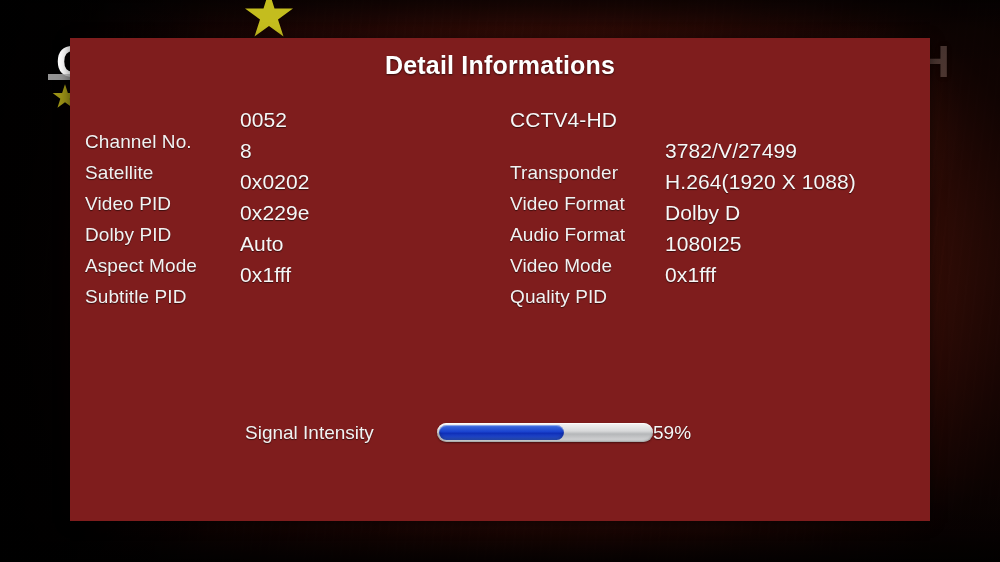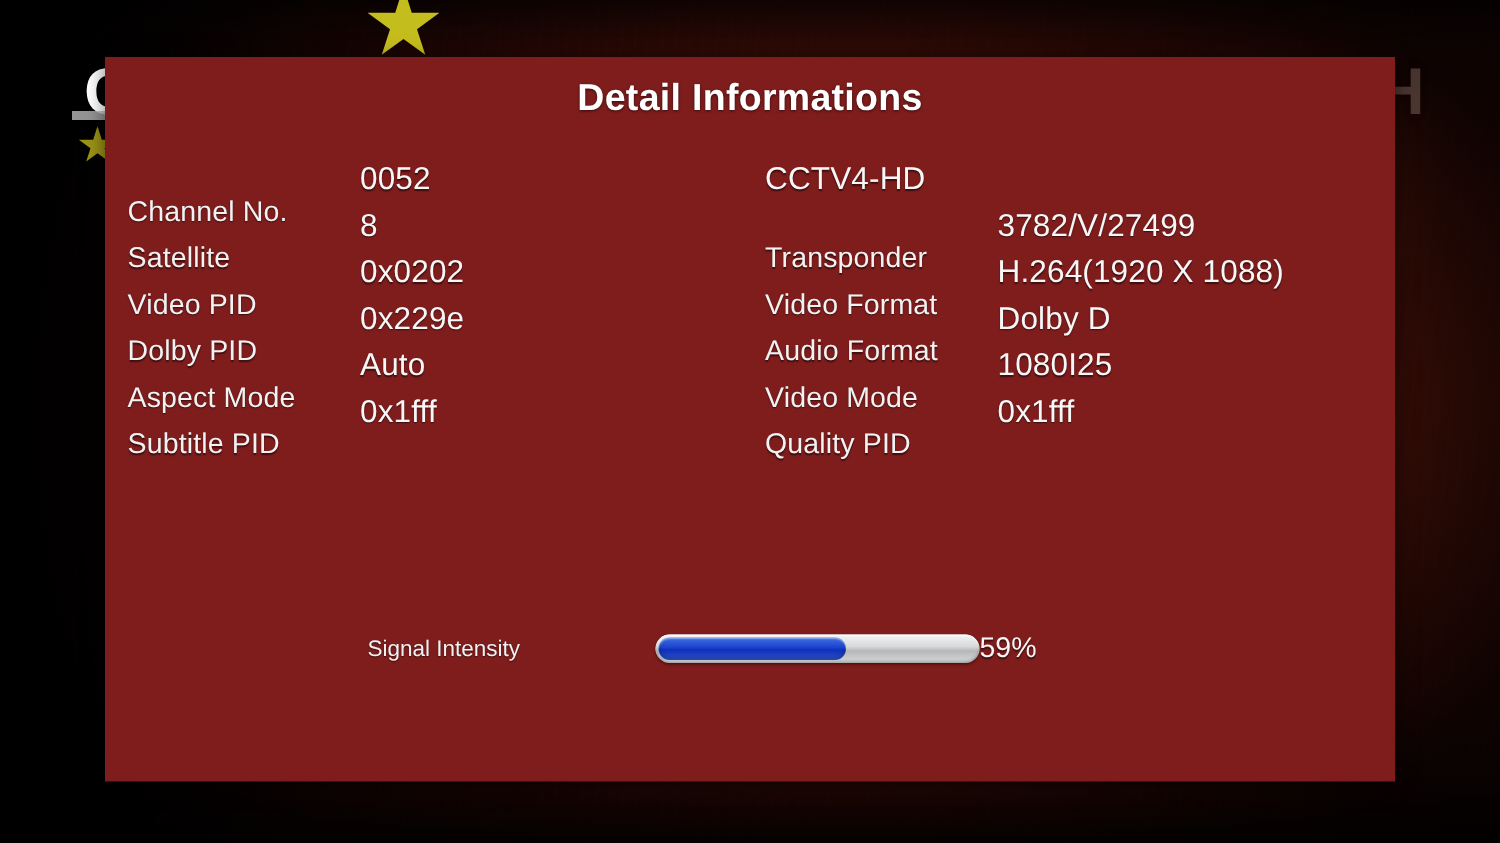--- a/index.html
+++ b/index.html
@@ -185,21 +185,21 @@
     display: flex;
     align-items: center;
     height: 33px;
     margin-bottom: 0px;
   }
   .signal-row.first { margin-bottom: 0px; }
   .signal-label {
     width: 192px;
     margin-left: 175px;
     color: #f2f2f2;
-    font-size: 15px;
+    font-size: 19px;
     text-shadow: 0 1px 1px rgba(0,0,0,.55);
     white-space: nowrap;
   }
   .meter {
     position: relative;
     width: 216px;
     height: 19px;
     border-radius: 10px;
     background: linear-gradient(180deg, #f4f4f4 0%, #d8d9da 42%, #b5b7b9 58%, #d9dadb 100%);
     box-shadow: inset 0 1px 1px rgba(255,255,255,.9),

